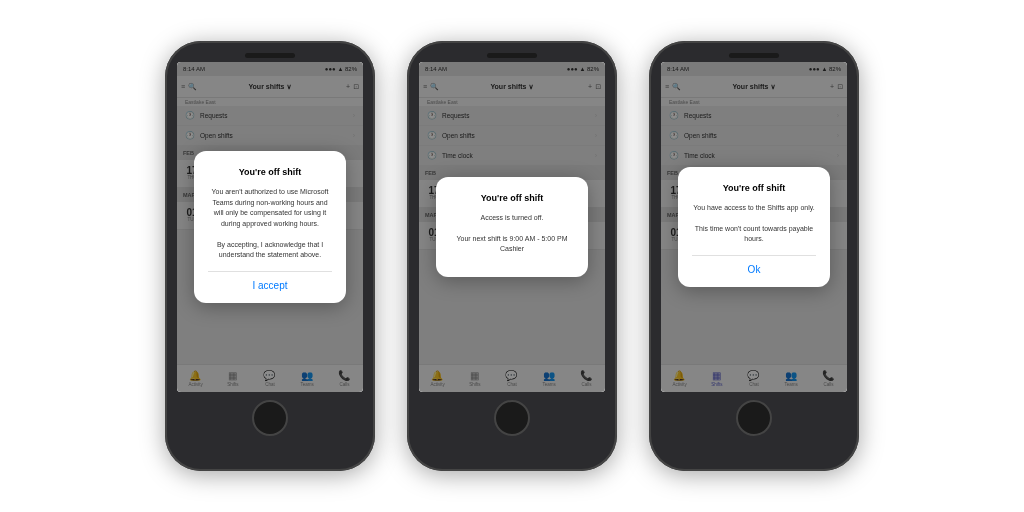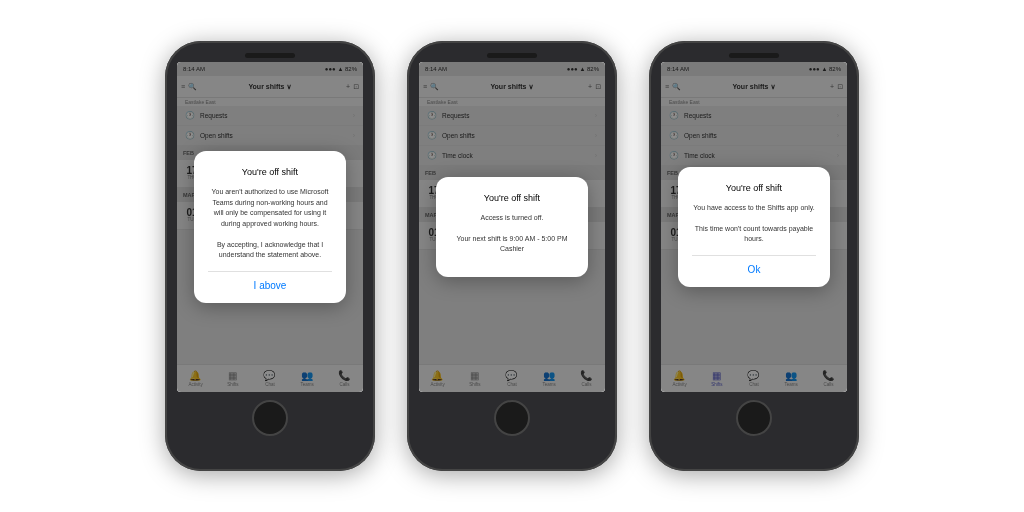--- a/index.html
+++ b/index.html
@@ -215,21 +215,21 @@
     .modal-box {
       background: #fff;
       border-radius: 12px;
       width: 152px;
       padding: 16px 14px 12px;
       text-align: center;
       box-shadow: 0 4px 20px rgba(0,0,0,0.3);
     }
     .modal-title {
       font-size: 9px;
-      font-weight: 400;
+      font-weight: 700;
       color: #000;
       margin-bottom: 8px;
       line-height: 1.3;
     }
     .modal-body {
       font-size: 7px;
       color: #333;
       line-height: 1.5;
       margin-bottom: 10px;
     }
@@ -329,21 +329,21 @@
             <span class="nav-icon">📞</span>
             <span class="nav-label">Calls</span>
           </div>
         </div>
 
         <div class="modal-overlay">
           <div class="modal-box">
             <div class="modal-title">You're off shift</div>
             <div class="modal-body">You aren't authorized to use Microsoft Teams during non-working hours and will only be compensated for using it during approved working hours.<br><br>By accepting, I acknowledge that I understand the statement above.</div>
             <div class="modal-divider"></div>
-            <div class="modal-link">I above</div>
+            <div class="modal-link">I accept</div>
           </div>
         </div>
       </div>
     </div>
     <div class="phone-home-button"></div>
   </div>
 
   <div class="phone">
     <div class="phone-speaker"></div>
     <div class="phone-screen">

